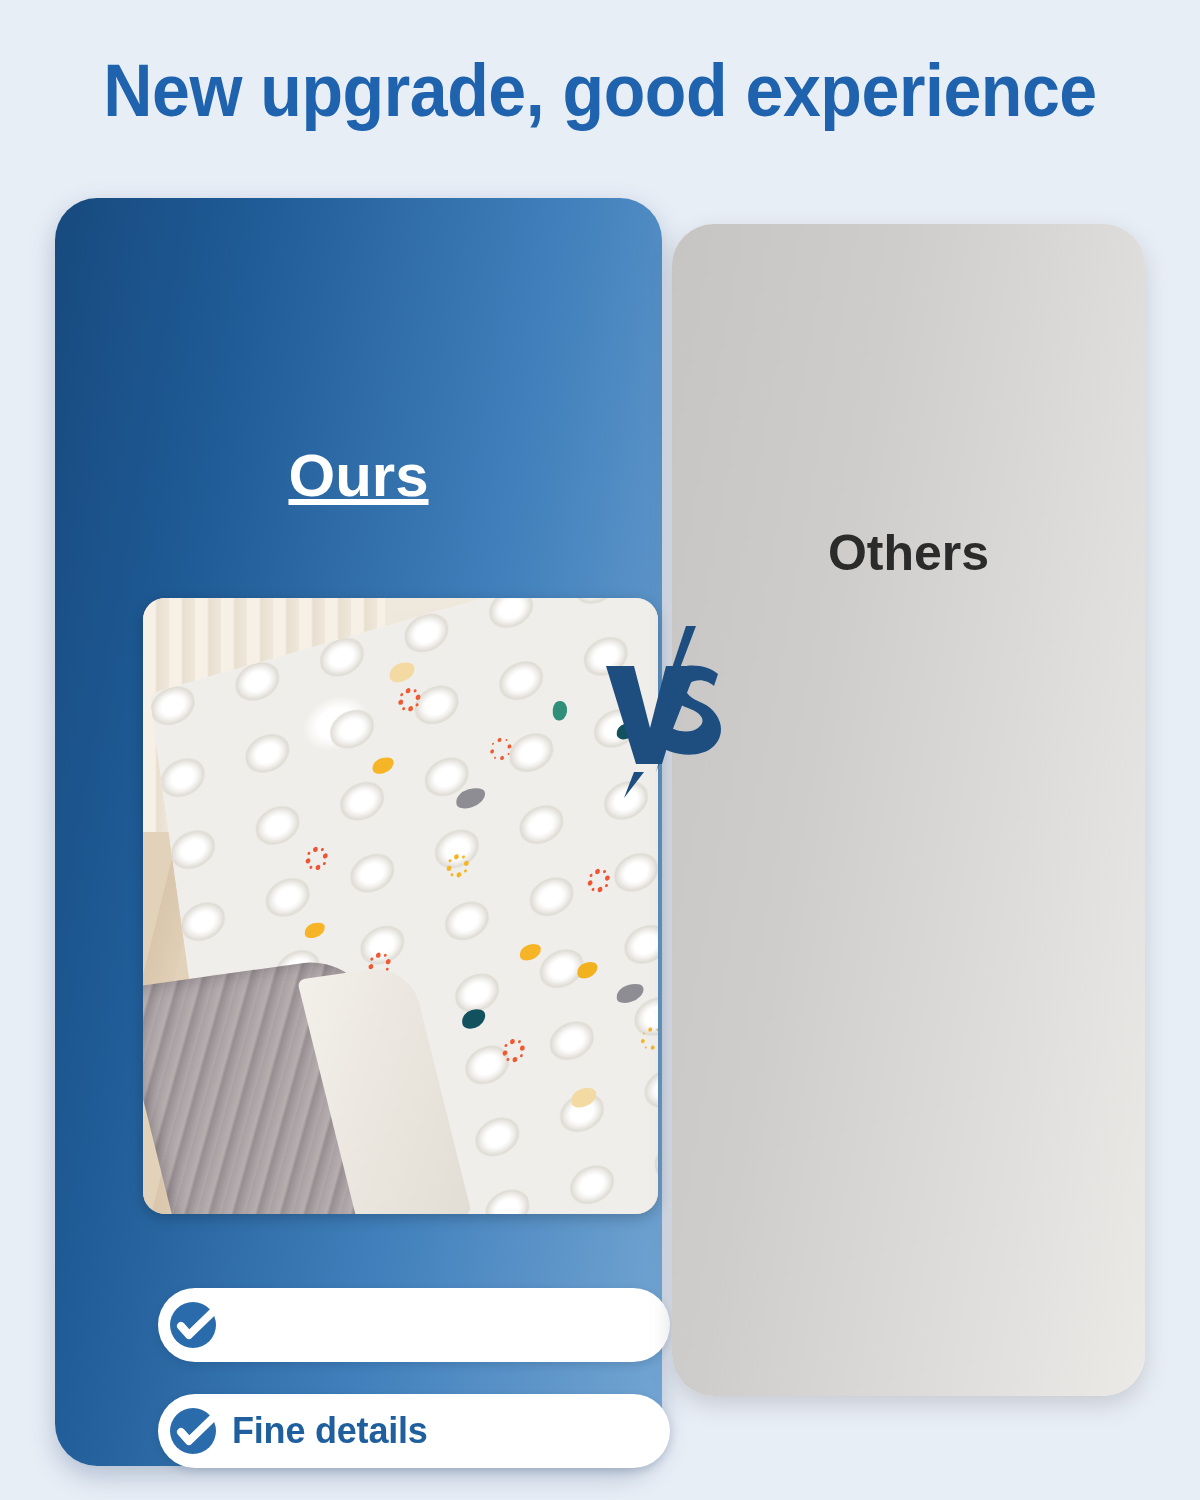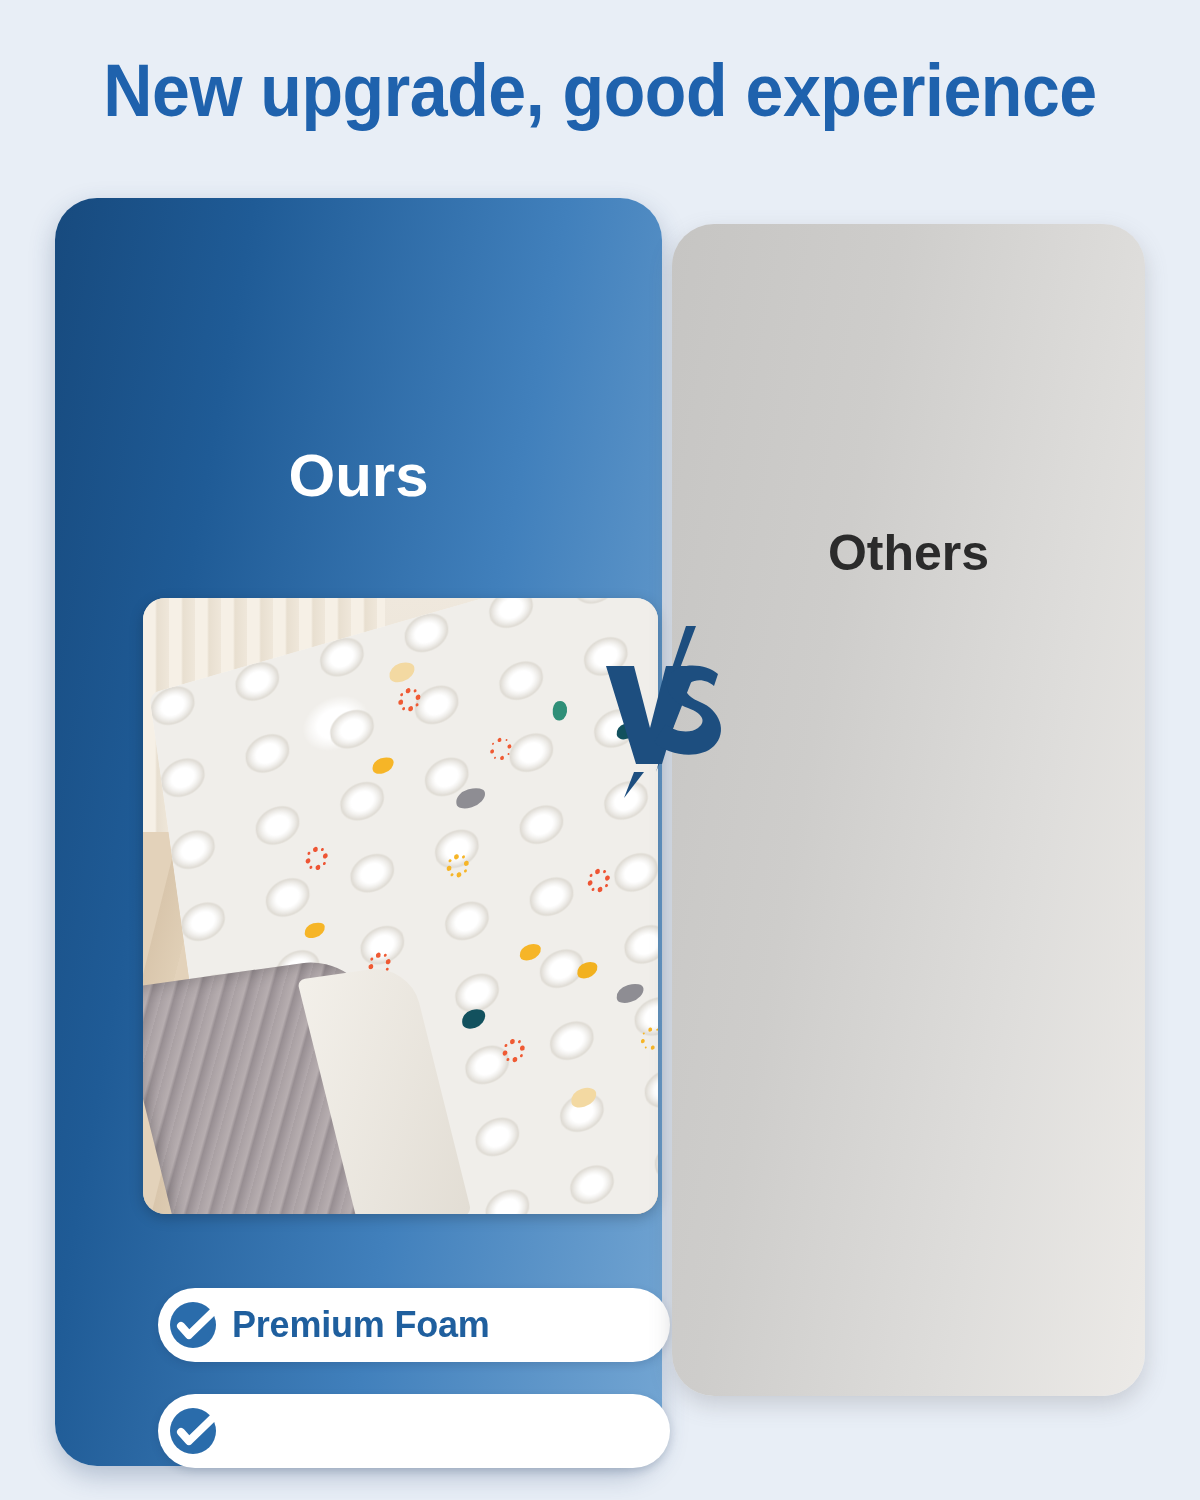--- a/index.html
+++ b/index.html
@@ -65,20 +65,21 @@
     text-align: center;
     font-weight: 700;
     white-space: nowrap;
   }
 
   .heading-ours {
     top: 243px;
     font-size: 60px;
     line-height: 70px;
     color: #ffffff;
+    text-decoration: underline;
   }
 
   .heading-others {
     top: 300px;
     font-size: 50px;
     line-height: 58px;
     color: #2b2b2b;
   }
 
   
@@ -283,30 +284,30 @@
     </div>
   </figure>
 
   <div class="pill pill-1">
     <span class="check-icon">
       <svg viewBox="0 0 58 52">
         <circle cx="25" cy="26" r="23" fill="#2a6cab"></circle>
         <path d="M13 27 L21 36 L53 5" stroke="#ffffff" stroke-width="8" fill="none" stroke-linecap="round" stroke-linejoin="round"></path>
       </svg>
     </span>
-    <span class="pill-label">Premium Foam</span>
   </div>
 
   <div class="pill pill-2">
     <span class="check-icon">
       <svg viewBox="0 0 58 52">
         <circle cx="25" cy="26" r="23" fill="#2a6cab"></circle>
         <path d="M13 27 L21 36 L53 5" stroke="#ffffff" stroke-width="8" fill="none" stroke-linecap="round" stroke-linejoin="round"></path>
       </svg>
     </span>
+    <span class="pill-label">Fine details</span>
   </div>
 
 </section>
 
 <section class="card card-others">
 
   <div class="card-heading heading-others">Others</div>
 
 </section>
 

